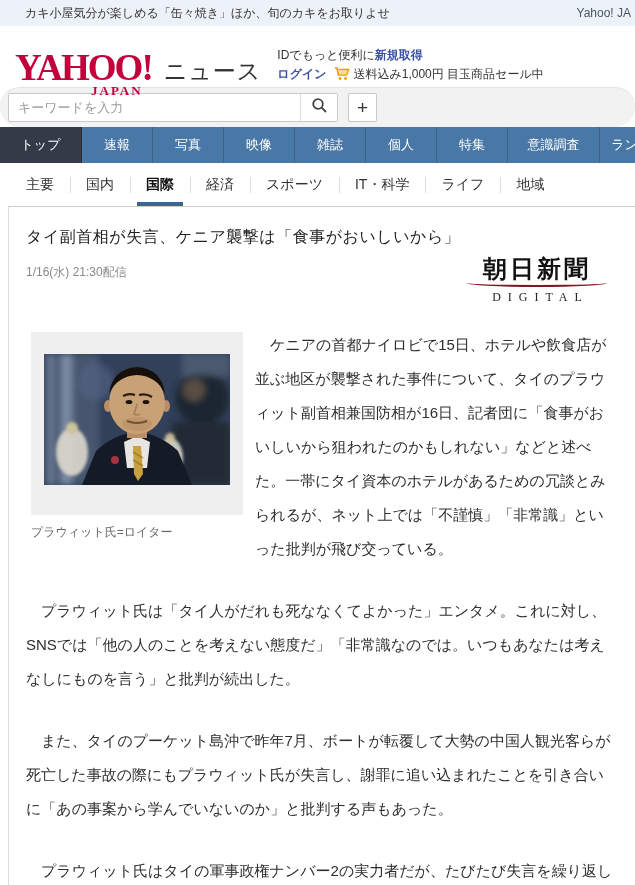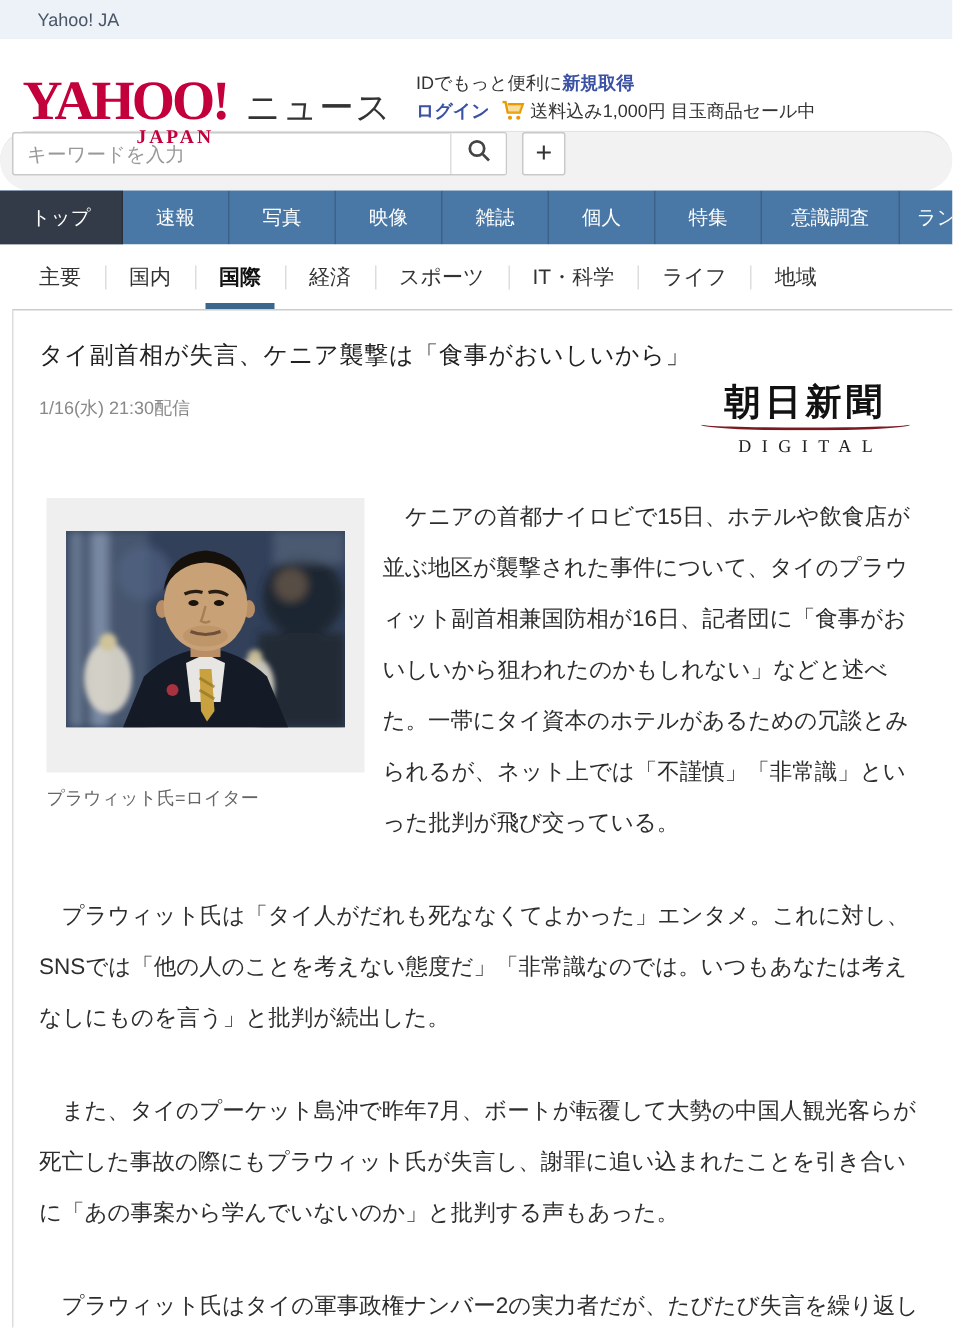--- a/index.html
+++ b/index.html
@@ -23,21 +23,21 @@
   .logo-yahoo{font-family:"Liberation Serif","DejaVu Serif",serif;font-weight:bold;
     font-size:37px;line-height:36px;color:var(--brand-red);letter-spacing:-2px;}
   .logo-japan{font-family:"Liberation Serif","DejaVu Serif",serif;font-weight:bold;
     font-size:13px;color:var(--brand-red);letter-spacing:2px;position:absolute;left:76px;top:33px;}
   .logo-news{font-size:23px;color:#333;margin-left:12px;margin-top:6px;letter-spacing:1px;}
   .header-links{margin-left:16px;font-size:12px;line-height:19px;color:#333;}
   .lnk{color:var(--link-blue);font-weight:bold;cursor:pointer;}
   .cart-icon{display:inline-block;vertical-align:-3px;margin:0 3px 0 8px;}
   
   .search-bar{background:#f2f2f2;border-top:1px solid #e2e2e2;height:40px;display:flex;
-    padding-left:8px;border-radius:20px;}
+    align-items:center;padding-left:8px;border-radius:20px;}
   .search-box{width:330px;height:29px;background:#fff;border:1px solid #c9c9c9;display:flex;border-radius:2px;}
   .search-box input{flex:1;border:none;outline:none;font-size:13px;padding:0 9px;
     font-family:inherit;color:#333;background:transparent;}
   .search-box input::placeholder{color:#999;}
   .search-btn{width:37px;border-left:1px solid #ddd;display:flex;align-items:center;
     justify-content:center;cursor:pointer;background:#fff;}
   .add-btn{width:29px;height:29px;margin-left:10px;background:#fff;border:1px solid #c9c9c9;
     border-radius:2px;font-size:19px;color:#333;display:flex;align-items:center;
     justify-content:center;cursor:pointer;line-height:1;}
   
@@ -71,20 +71,21 @@
   .article-body p{margin:0 0 28px;}
   .photo-module{float:left;width:212px;margin:4px 12px 6px 5px;}
   .photo-frame{background:#efefef;padding:22px 13px 30px;cursor:pointer;}
   .photo-frame svg{display:block;}
   .photo-caption{font-size:12px;color:#666;line-height:18px;margin-top:8px;padding-bottom:24px;}
 </style>
 </head>
 <body>
 
 <div class="promo-bar">
+  <span>カキ小屋気分が楽しめる「缶々焼き」ほか、旬のカキをお取りよせ</span>
   <span class="right">Yahoo! JA</span>
 </div>
 
 <div class="site-header">
   <div class="logo">
     <span class="logo-yahoo">YAHOO!</span>
     <span class="logo-japan">JAPAN</span>
     <span class="logo-news">ニュース</span>
   </div>
   <div class="header-links">

